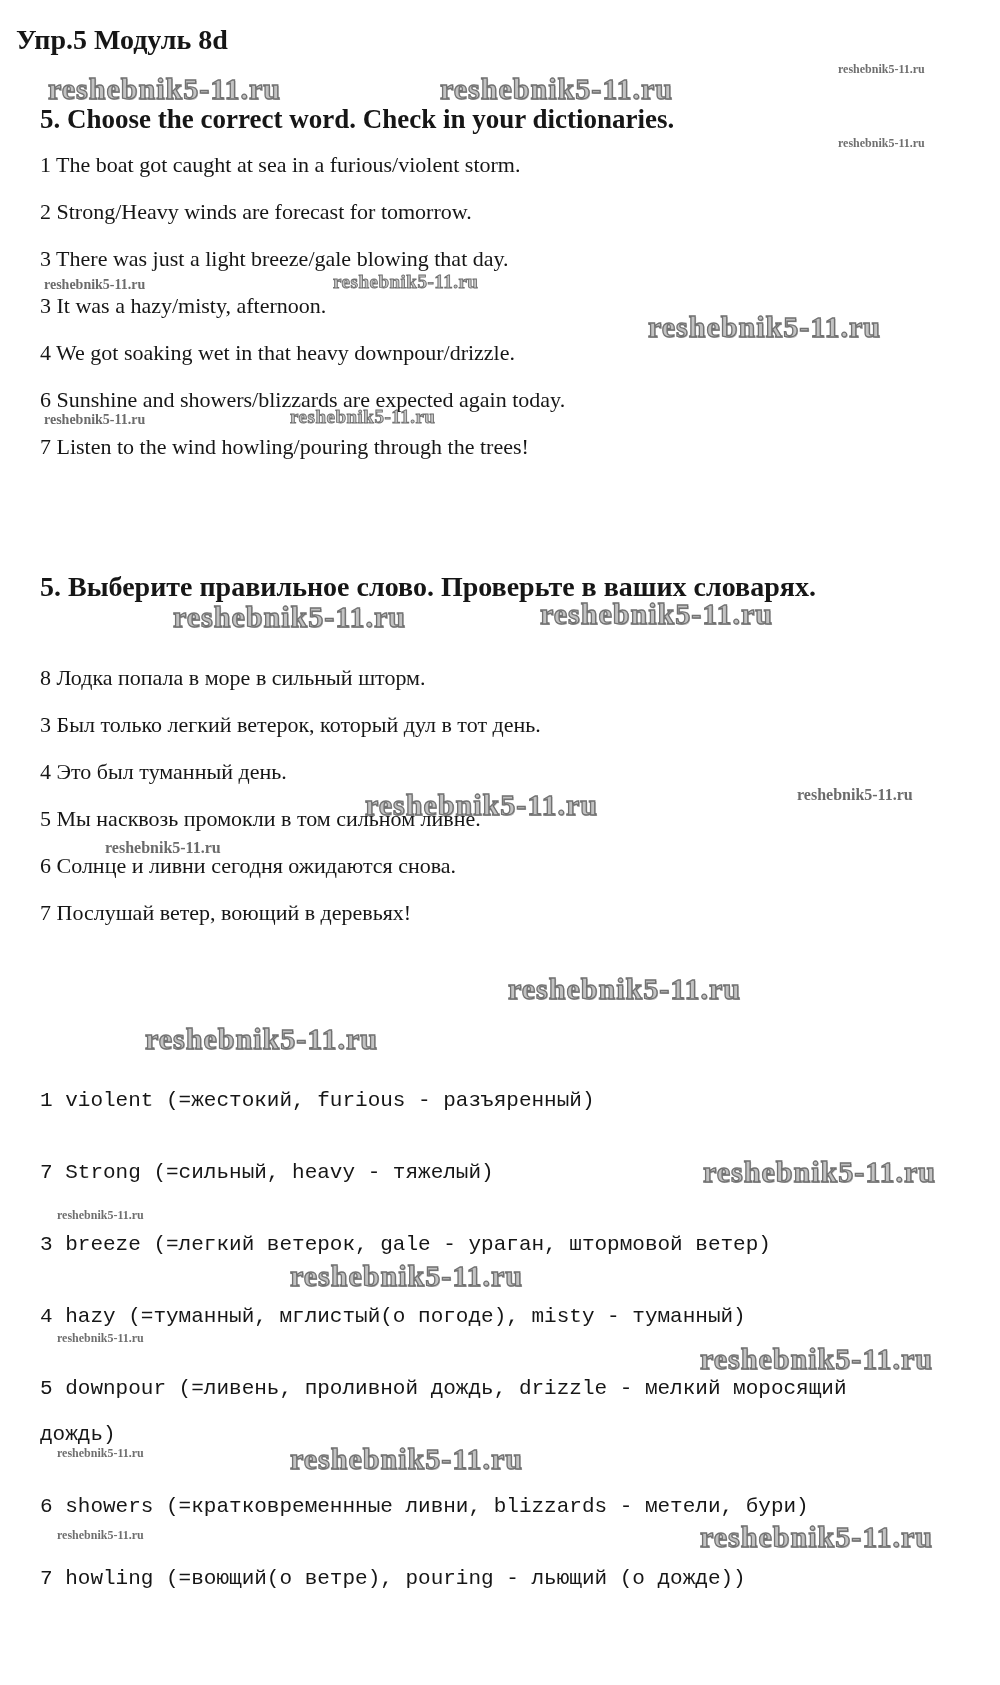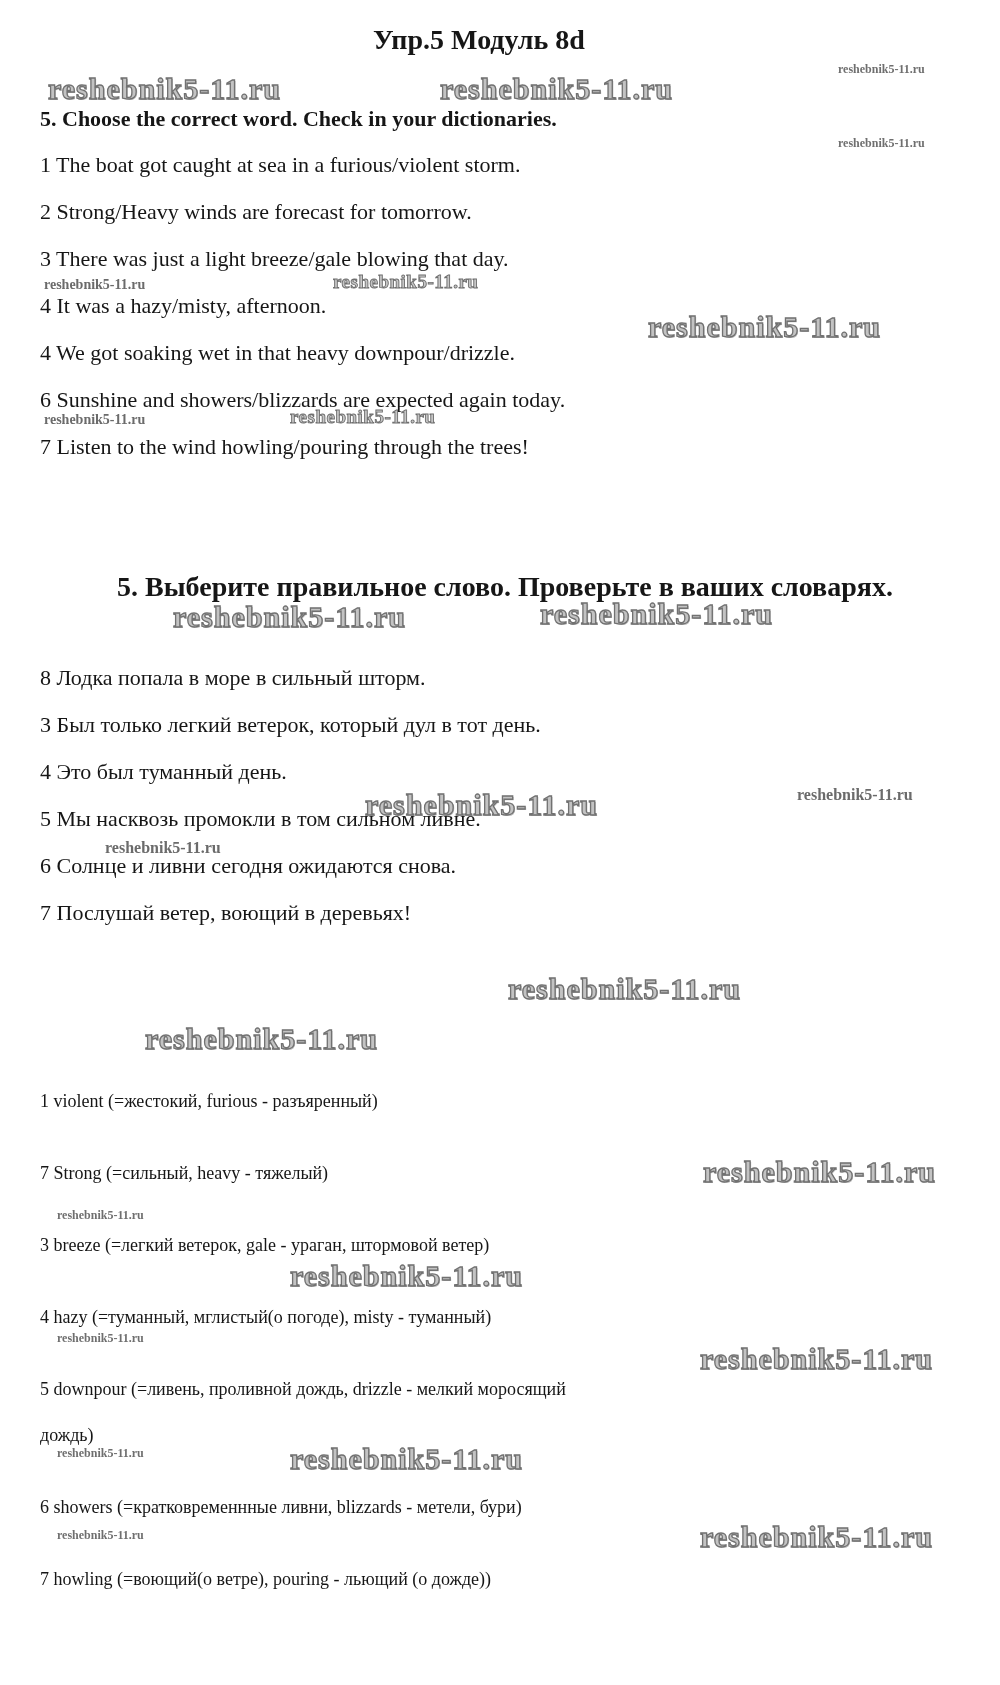--- a/index.html
+++ b/index.html
@@ -8,43 +8,43 @@
     width:1000px;
     height:1685px;
     margin:0 auto;
     background:#ffffff;
     overflow:hidden;
     font-family:"Liberation Serif", serif;
     color:#161616;
   }
   .title{
     position:absolute;
-    left:4px; top:24px; width:950px;
-    text-align:center;
+    left:16px; top:24px; width:950px;
     font-size:28px;
     font-weight:bold;
     margin:0;
   }
   section{position:absolute;left:40px;}
   .sec-en{top:103px;width:930px;}
   .sec-ru{top:570px;width:930px;}
   .sec-ans{top:1078px;width:900px;}
-  .sec-en h2{font-size:22px;font-weight:bold;margin:0 0 6px 0;line-height:32px;}
-  .sec-ru h2{font-size:28px;font-weight:bold;margin:0 0 50px 0;line-height:34px;text-align:center;}
+  .sec-en h2{font-size:27px;font-weight:bold;margin:0 0 6px 0;line-height:32px;}
+  .sec-ru h2{font-size:28px;font-weight:bold;margin:0 0 50px 0;line-height:34px;}
   .sec-en p, .sec-ru p{
     font-size:22px;
     line-height:47px;
     margin:0;
     white-space:nowrap;
   }
   .sec-ans p{
-    font-size:18px;
+    font-size:21px;
     line-height:46px;
     margin:0 0 26px 0;
     white-space:pre-line;
+    font-family:Liberation Mono, monospace;
   }
   
   .wm{
     position:absolute;
     font-family:"Liberation Serif", serif;
     white-space:nowrap;
     user-select:none;
   }
   .wm-big{
     font-size:30px;
@@ -70,21 +70,21 @@
 
 <div class="page">
 
   <h1 class="title">Упр.5 Модуль 8d</h1>
 
   <section class="sec-en">
     <h2>5. Choose the correct word. Check in your dictionaries.</h2>
     <p>1 The boat got caught at sea in a furious/violent storm.</p>
     <p>2 Strong/Heavy winds are forecast for tomorrow.</p>
     <p>3 There was just a light breeze/gale blowing that day.</p>
-    <p>4 It was a hazy/misty, afternoon.</p>
+    <p>3 It was a hazy/misty, afternoon.</p>
     <p>4 We got soaking wet in that heavy downpour/drizzle.</p>
     <p>6 Sunshine and showers/blizzards are expected again today.</p>
     <p>7 Listen to the wind howling/pouring through the trees!</p>
   </section>
 
   <section class="sec-ru">
     <h2>5. Выберите правильное слово. Проверьте в ваших словарях.</h2>
     <p>8 Лодка попала в море в сильный шторм.</p>
     <p>3 Был только легкий ветерок, который дул в тот день.</p>
     <p>4 Это был туманный день.</p>

